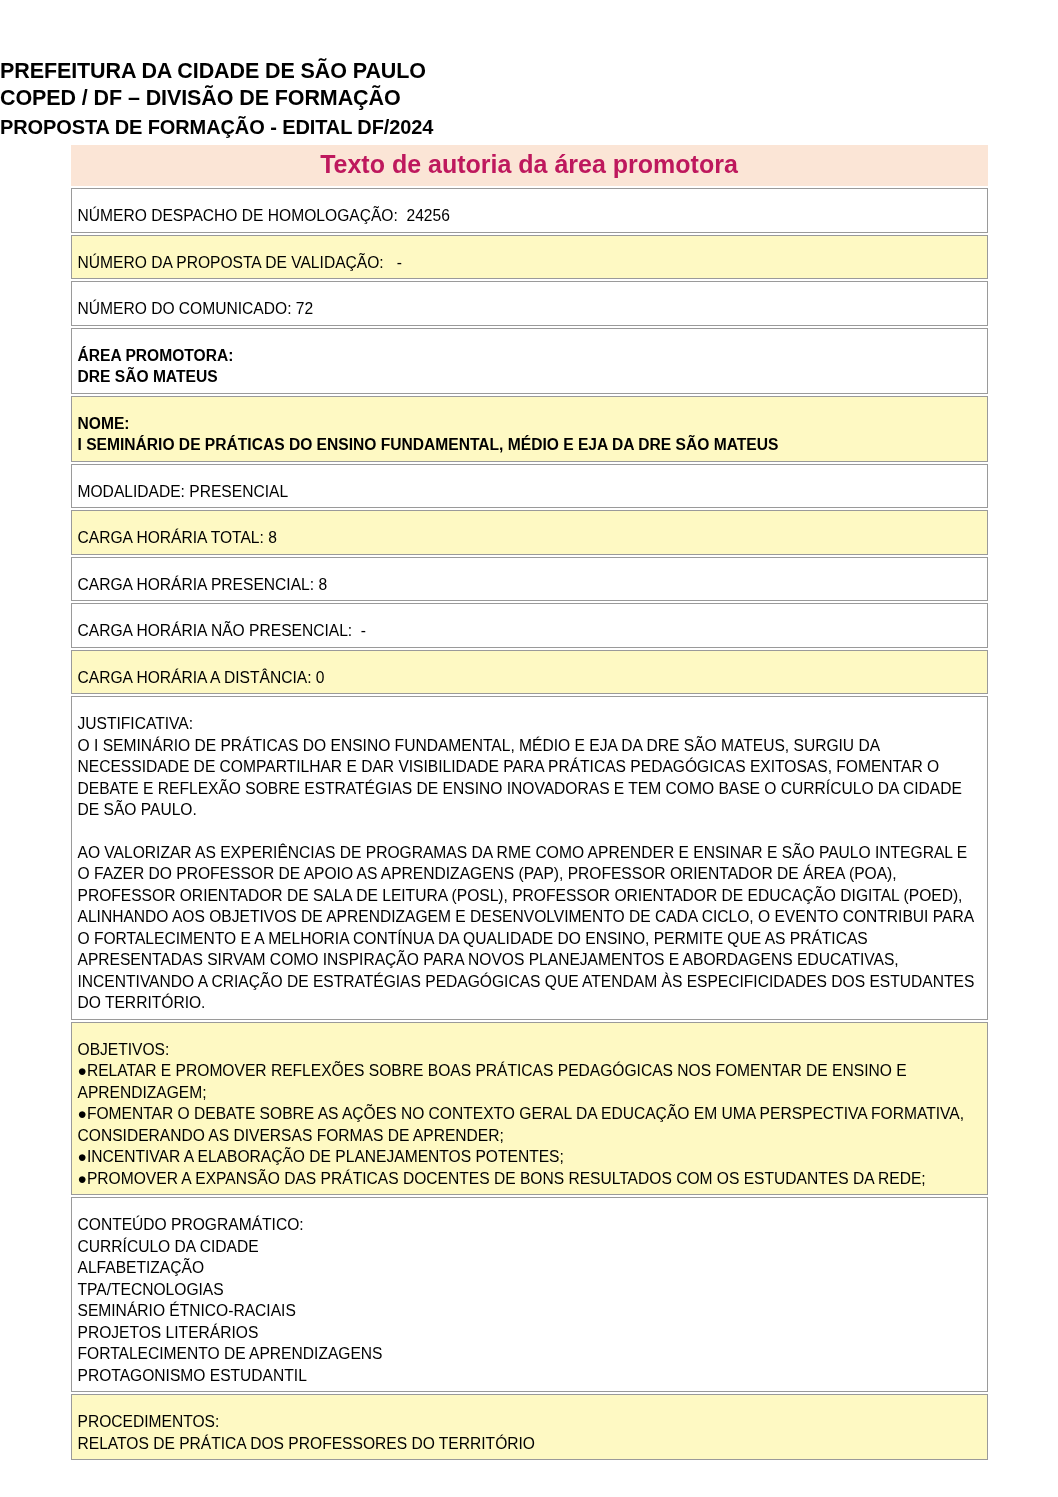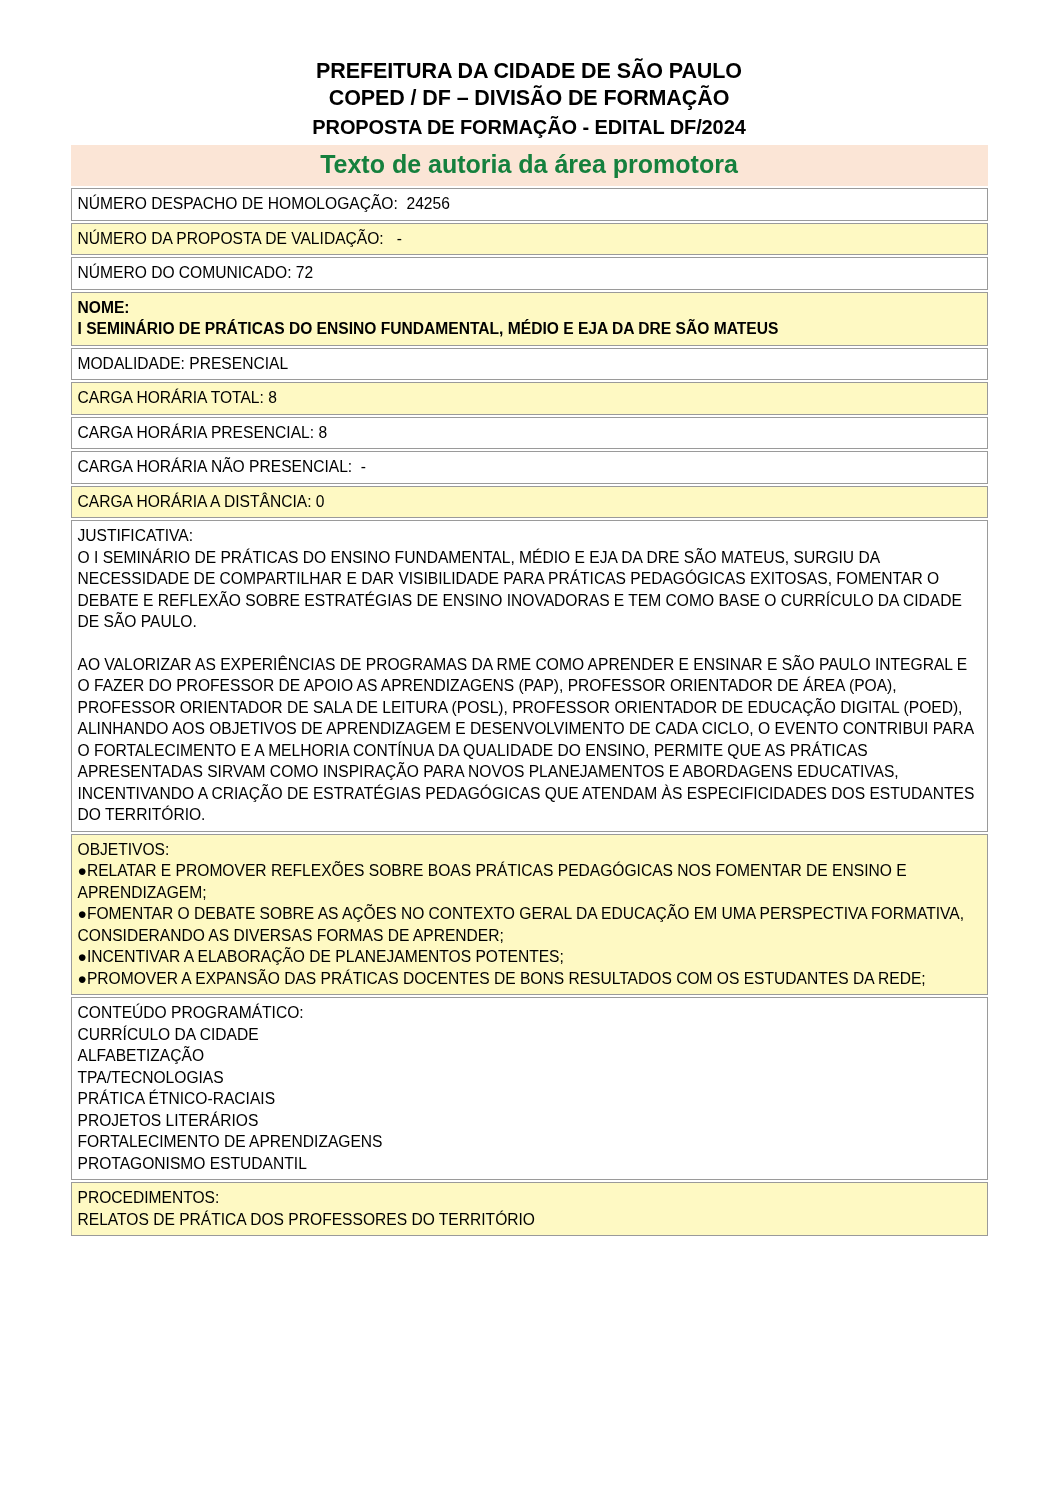--- a/index.html
+++ b/index.html
@@ -19,21 +19,21 @@
     position: relative;
     width: 1058px;
     height: 1497px;
     background: #ffffff;
     box-sizing: border-box;
   }
 
   
   .doc-header {
     padding-top: 58px;
-    text-align: center;
+    text-align: left;
   }
   .doc-header .hline {
     font-size: 21.5px;
     font-weight: bold;
     line-height: 27px;
     letter-spacing: -0.1px;
     white-space: nowrap;
   }
   .doc-header .hline.big {
     font-size: 20px;
@@ -43,37 +43,37 @@
   
   .banner {
     width: 917px;
     margin: 2px auto 0 auto;
     background: #FBE5D6;
     text-align: center;
     padding: 4px 0 7px 0;
     box-sizing: border-box;
   }
   .banner-text {
-    color: #15803d;
+    color: #be185d;
     font-weight: bold;
     font-size: 25px;
     line-height: 30px;
   }
 
   
   .form-table {
     width: 917px;
     margin: 0 auto;
     border-collapse: separate;
     border-spacing: 0 2px;
     table-layout: fixed;
   }
   .form-table td {
     border: 1px solid #9a9a9a;
-    padding: 4px 6px 5px 6px;
+    padding: 16px 6px 5px 6px;
     font-size: 15.6px;
     line-height: 21.5px;
     vertical-align: top;
     box-sizing: border-box;
     margin-top: 8px;
   }
   .r-white { background: #ffffff; }
   .r-peach { background: #fef9c3; }
   .bold { font-weight: bold; }
 
@@ -103,20 +103,26 @@
           </td>
         </tr>
         <tr>
           <td class="r-peach">
             <span class="cell-line">NÚMERO DA PROPOSTA DE VALIDAÇÃO:   -</span>
           </td>
         </tr>
         <tr>
           <td class="r-white">
             <span class="cell-line">NÚMERO DO COMUNICADO: 72</span>
+          </td>
+        </tr>
+        <tr>
+          <td class="r-white bold">
+            <span class="cell-line">ÁREA PROMOTORA:</span>
+            <span class="cell-line">DRE SÃO MATEUS</span>
           </td>
         </tr>
         <tr>
           <td class="r-peach bold">
             <span class="cell-line">NOME:</span>
             <span class="cell-line">I SEMINÁRIO DE PRÁTICAS DO ENSINO FUNDAMENTAL, MÉDIO E EJA DA DRE SÃO MATEUS</span>
           </td>
         </tr>
         <tr>
           <td class="r-white">
@@ -159,21 +165,21 @@
             <span class="cell-line">●INCENTIVAR A ELABORAÇÃO DE PLANEJAMENTOS POTENTES;</span>
             <span class="cell-line">●PROMOVER A EXPANSÃO DAS PRÁTICAS DOCENTES DE BONS RESULTADOS COM OS ESTUDANTES DA REDE;</span>
           </td>
         </tr>
         <tr>
           <td class="r-white">
             <span class="cell-line">CONTEÚDO PROGRAMÁTICO:</span>
             <span class="cell-line">CURRÍCULO DA CIDADE</span>
             <span class="cell-line">ALFABETIZAÇÃO</span>
             <span class="cell-line">TPA/TECNOLOGIAS</span>
-            <span class="cell-line">PRÁTICA ÉTNICO-RACIAIS</span>
+            <span class="cell-line">SEMINÁRIO ÉTNICO-RACIAIS</span>
             <span class="cell-line">PROJETOS LITERÁRIOS</span>
             <span class="cell-line">FORTALECIMENTO DE APRENDIZAGENS</span>
             <span class="cell-line">PROTAGONISMO ESTUDANTIL</span>
           </td>
         </tr>
         <tr>
           <td class="r-peach">
             <span class="cell-line">PROCEDIMENTOS:</span>
             <span class="cell-line">RELATOS DE PRÁTICA DOS PROFESSORES DO TERRITÓRIO</span>
           </td>

